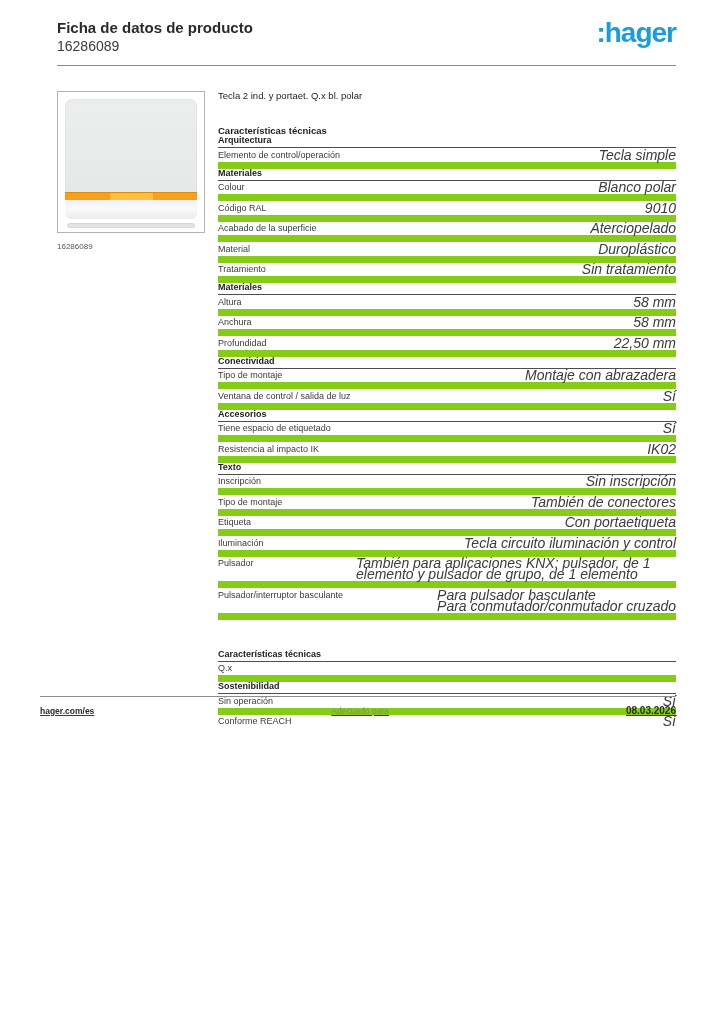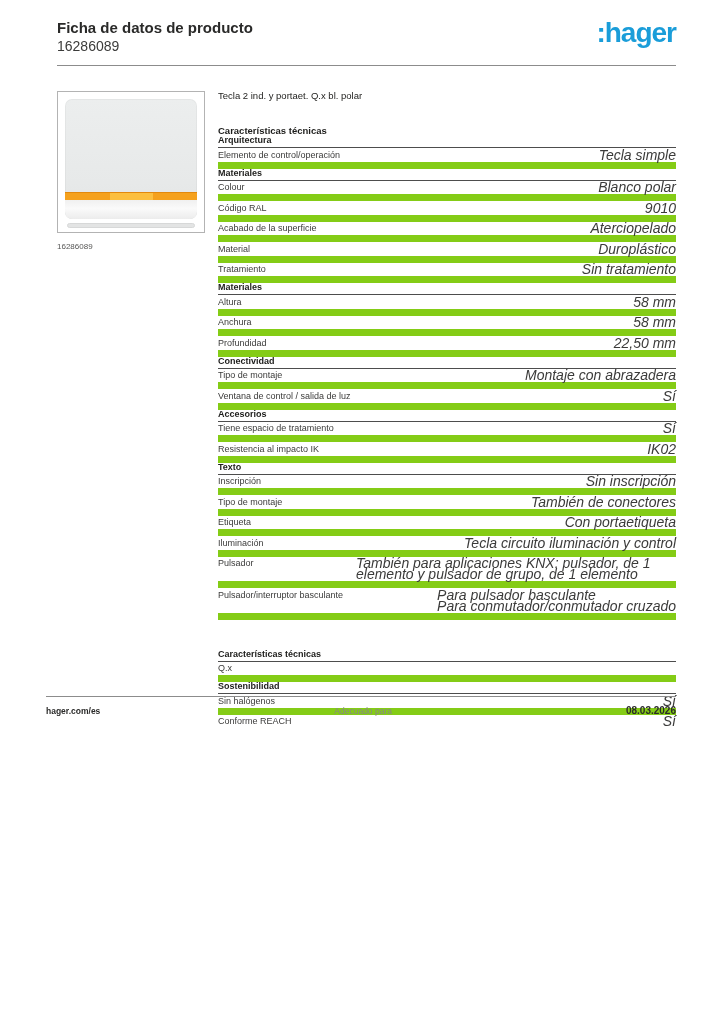--- a/index.html
+++ b/index.html
@@ -43,21 +43,21 @@
   .sec-secondary { margin-top:30px; }
   .st { font-size:9px; font-weight:bold; color:#1d1d1b; line-height:9px;
         padding-bottom:2px; border-bottom:1px solid #4d4d4d; }
   .tr { display:flex; justify-content:space-between; align-items:flex-start;
         padding:1.5px 0 1px 0; border-bottom:7px solid #84cc16; }
   .tl { font-size:9px; line-height:11px; color:#3b3b3a; white-space:nowrap; }
   .tv { font-size:14px; line-height:11px; color:#3b3b3a; text-align:left;
         max-width:320px; white-space:pre-line;font-style:italic; }
 
   
-  .footer { position:absolute; left:46px; right:48px; bottom:12px; }
+  .footer { position:absolute; left:40px; right:48px; bottom:12px;text-decoration:underline; }
   .foot-rule { border:none; border-top:1px solid #8c8c8c; }
   .footer-row { display:flex; justify-content:space-between; align-items:baseline;
                 padding-top:8px; }
   .f-left  { font-size:8.5px; font-weight:bold; color:#2a2a29; }
   .f-center{ font-size:8.5px; color:#878787; }
   .f-right { font-size:10px; font-weight:bold; color:#2a2a29; }
 </style>
 </head>
 <body>
 
@@ -150,21 +150,21 @@
       <section class="sec">
         <div class="tr">
           <span class="tl">Ventana de control / salida de luz</span>
           <span class="tv">Sí</span>
         </div>
       </section>
 
       <section class="sec">
         <h3 class="st">Accesorios</h3>
         <div class="tr">
-          <span class="tl">Tiene espacio de tratamiento</span>
+          <span class="tl">Tiene espacio de etiquetado</span>
           <span class="tv">Sí</span>
         </div>
       </section>
 
       <section class="sec">
         <div class="tr">
           <span class="tl">Resistencia al impacto IK</span>
           <span class="tv">IK02</span>
         </div>
       </section>
@@ -202,21 +202,21 @@
         <h3 class="st">Características técnicas</h3>
         <div class="tr">
           <span class="tl">Q.x</span>
           <span class="tv"></span>
         </div>
       </section>
 
       <section class="sec">
         <h3 class="st">Sostenibilidad</h3>
         <div class="tr">
-          <span class="tl">Sin halógenos</span>
+          <span class="tl">Sin operación</span>
           <span class="tv">Sí</span>
         </div>
         <div class="tr">
           <span class="tl">Conforme REACH</span>
           <span class="tv">Sí</span>
         </div>
         <div class="tr">
           <span class="tl">Conforme RoHS</span>
           <span class="tv">Sí</span>
         </div>

